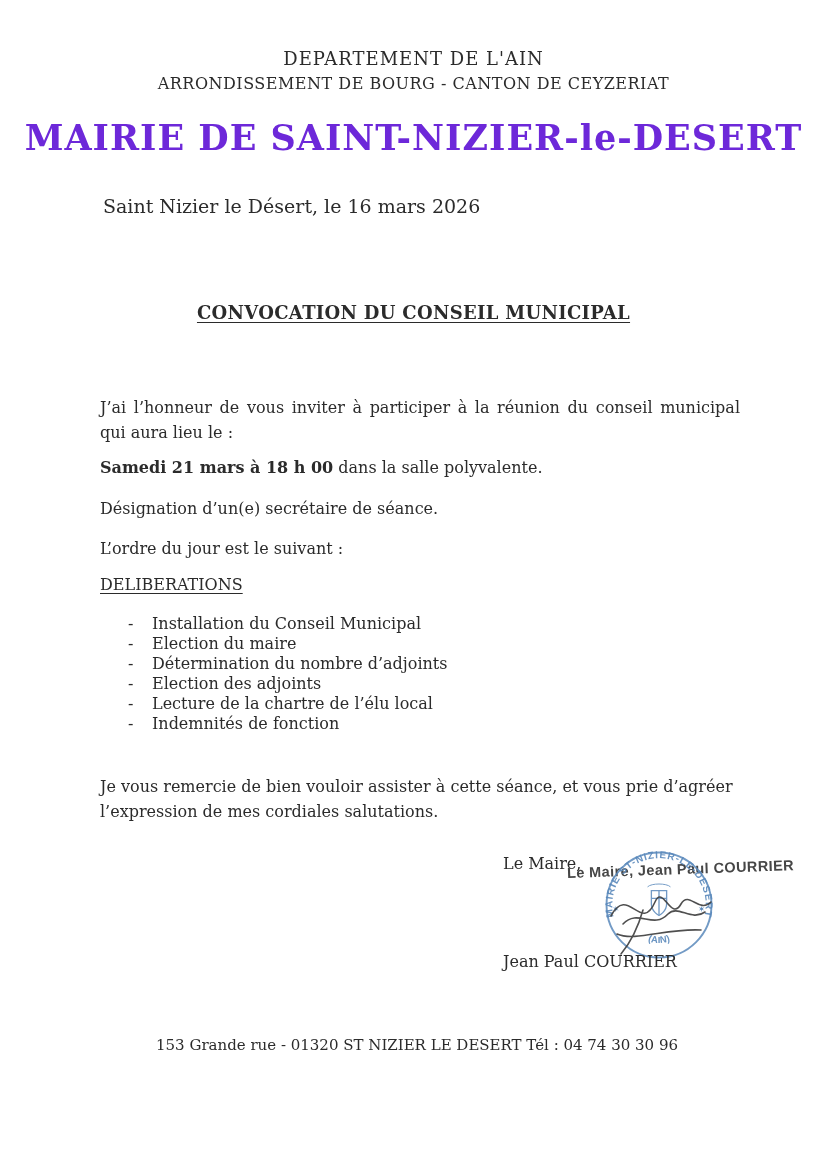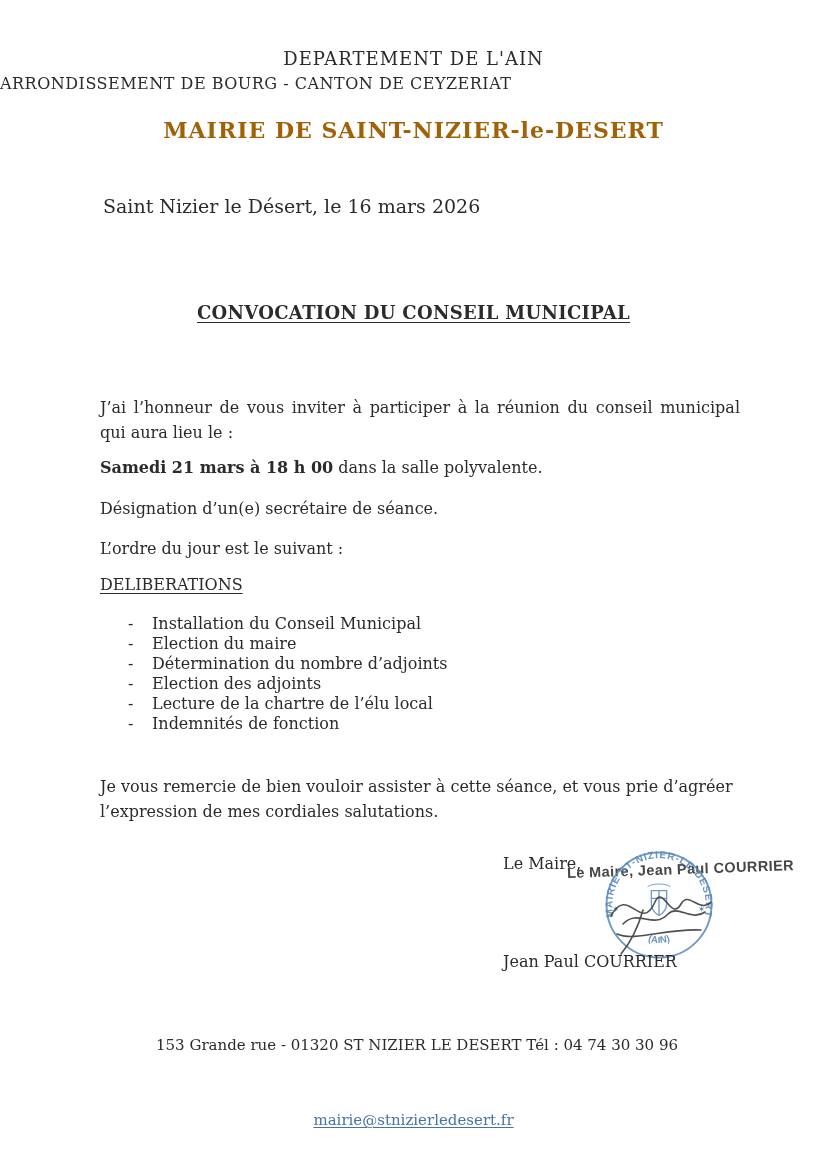--- a/index.html
+++ b/index.html
@@ -13,26 +13,26 @@
     font-family: "DejaVu Serif", "Liberation Serif", serif;
     color: #2b2b2b;
     overflow: hidden;
   }
   .hdr1 {
     position: absolute; top: 36px; left: 0; width: 100%;
     text-align: center; font-size: 18px; letter-spacing: 1px;
   }
   .hdr2 {
     position: absolute; top: 62px; left: 0; width: 100%;
-    font-size: 16px; letter-spacing: 0.5px;
+    text-align: center; font-size: 16px; letter-spacing: 0.5px;
   }
   .title {
     position: absolute; top: 105px; left: 0; width: 100%;
-    text-align: center; font-size: 22px; font-weight: bold;
-    color: #a16207; letter-spacing: 1px;
+    text-align: center; font-size: 35px; font-weight: bold;
+    color: #6d28d9; letter-spacing: 1px;
   }
   .dateline { position: absolute; top: 183px; left: 103px; font-size: 19px; }
   .heading {
     position: absolute; top: 290px; left: 0; width: 100%;
     text-align: center; font-size: 18px; font-weight: bold;
     text-decoration: underline; text-underline-offset: 3px; letter-spacing: 0.3px;
   }
   .para { position: absolute; left: 100px; width: 640px; font-size: 16px; line-height: 25px; }
   .para1 { top: 383px; text-align: justify; }
   .meeting { top: 443px; }
@@ -156,17 +156,16 @@
       <path d="M 28,52 C 45,20 58,70 72,38 C 80,20 88,58 98,40 C 106,26 116,50 128,38"></path>
       <path d="M 40,60 C 55,44 70,66 85,50 C 95,40 108,58 122,48"></path>
       <path d="M 34,70 C 52,78 84,64 118,66"></path>
       <path d="M 60,46 C 56,60 48,78 38,90"></path>
     </g>
   </svg>
 
   <div class="signame">Jean Paul COURRIER</div>
 
   <div class="footer-address">153 Grande rue - 01320 ST NIZIER LE DESERT Tél : 04 74 30 30 96</div>
-  <a class="footer-email">mairie@stnizierledesert.fr</a>
 
   <div class="scan-artifact"></div>
 
 </div>
 
 </body></html>

